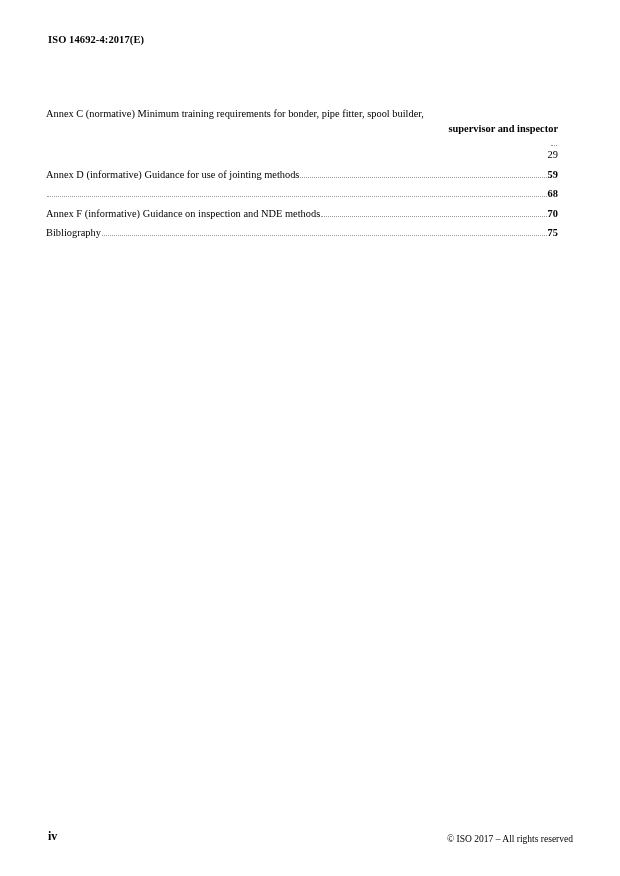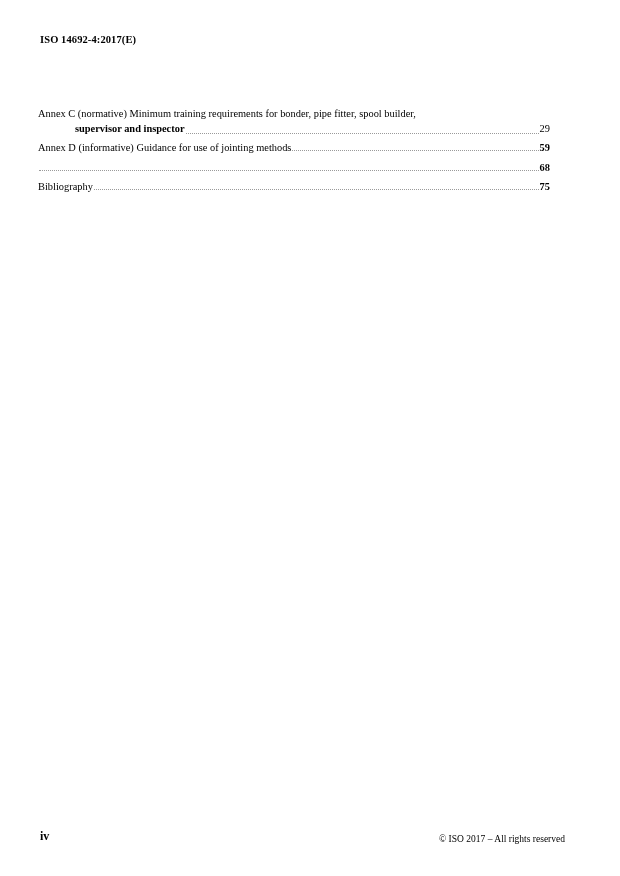--- a/index.html
+++ b/index.html
@@ -11,21 +11,21 @@
     height: 876px;
     background: #ffffff;
     font-family: "Liberation Serif", serif;
     color: #000000;
     position: relative;
     overflow: hidden;
   }
   .page {
     position: absolute;
     top: 0;
-    left: 0;
+    left: 8px;
     width: 605px;
     height: 876px;
   }
   .header-title {
     position: absolute;
     left: 40px;
     top: 34px;
     font-size: 10.5px;
     font-weight: bold;
     letter-spacing: 0.1px;
@@ -52,20 +52,21 @@
     margin-bottom: 5px;
     position: relative;
   }
   .entry-two-line .line1 {
     display: block;
   }
   .entry-two-line .line2 {
     display: flex;
     align-items: flex-end;
     padding-left: 37px;
+    flex-direction: column;
   }
   .entry-two-line .line2 .cont {
     flex: 0 0 auto;
     font-weight: bold;
   }
   .entry-two-line .line2 .leader {
     flex: 1 1 auto;
   }
   .entry-two-line .line2 .page-num {
     flex: 0 0 auto;
@@ -134,20 +135,29 @@
       </span>
       <span class="leader"></span>
       <span class="page-num">59</span>
     </div>
 
     <div class="entry-one-line">
       <span class="leader"></span>
       <span class="page-num">68</span>
     </div>
 
+    <div class="entry-one-line">
+      <span class="labels">
+        <span class="annex-kind">Annex F</span>
+        <span class="annex-type">(informative)</span>
+        <span class="title-text">Guidance on inspection and NDE methods</span>
+      </span>
+      <span class="leader"></span>
+      <span class="page-num">70</span>
+    </div>
 
     <div class="entry-one-line">
       <span class="labels">
         <span class="annex-kind">Bibliography</span>
       </span>
       <span class="leader"></span>
       <span class="page-num">75</span>
     </div>
 
   </div>

